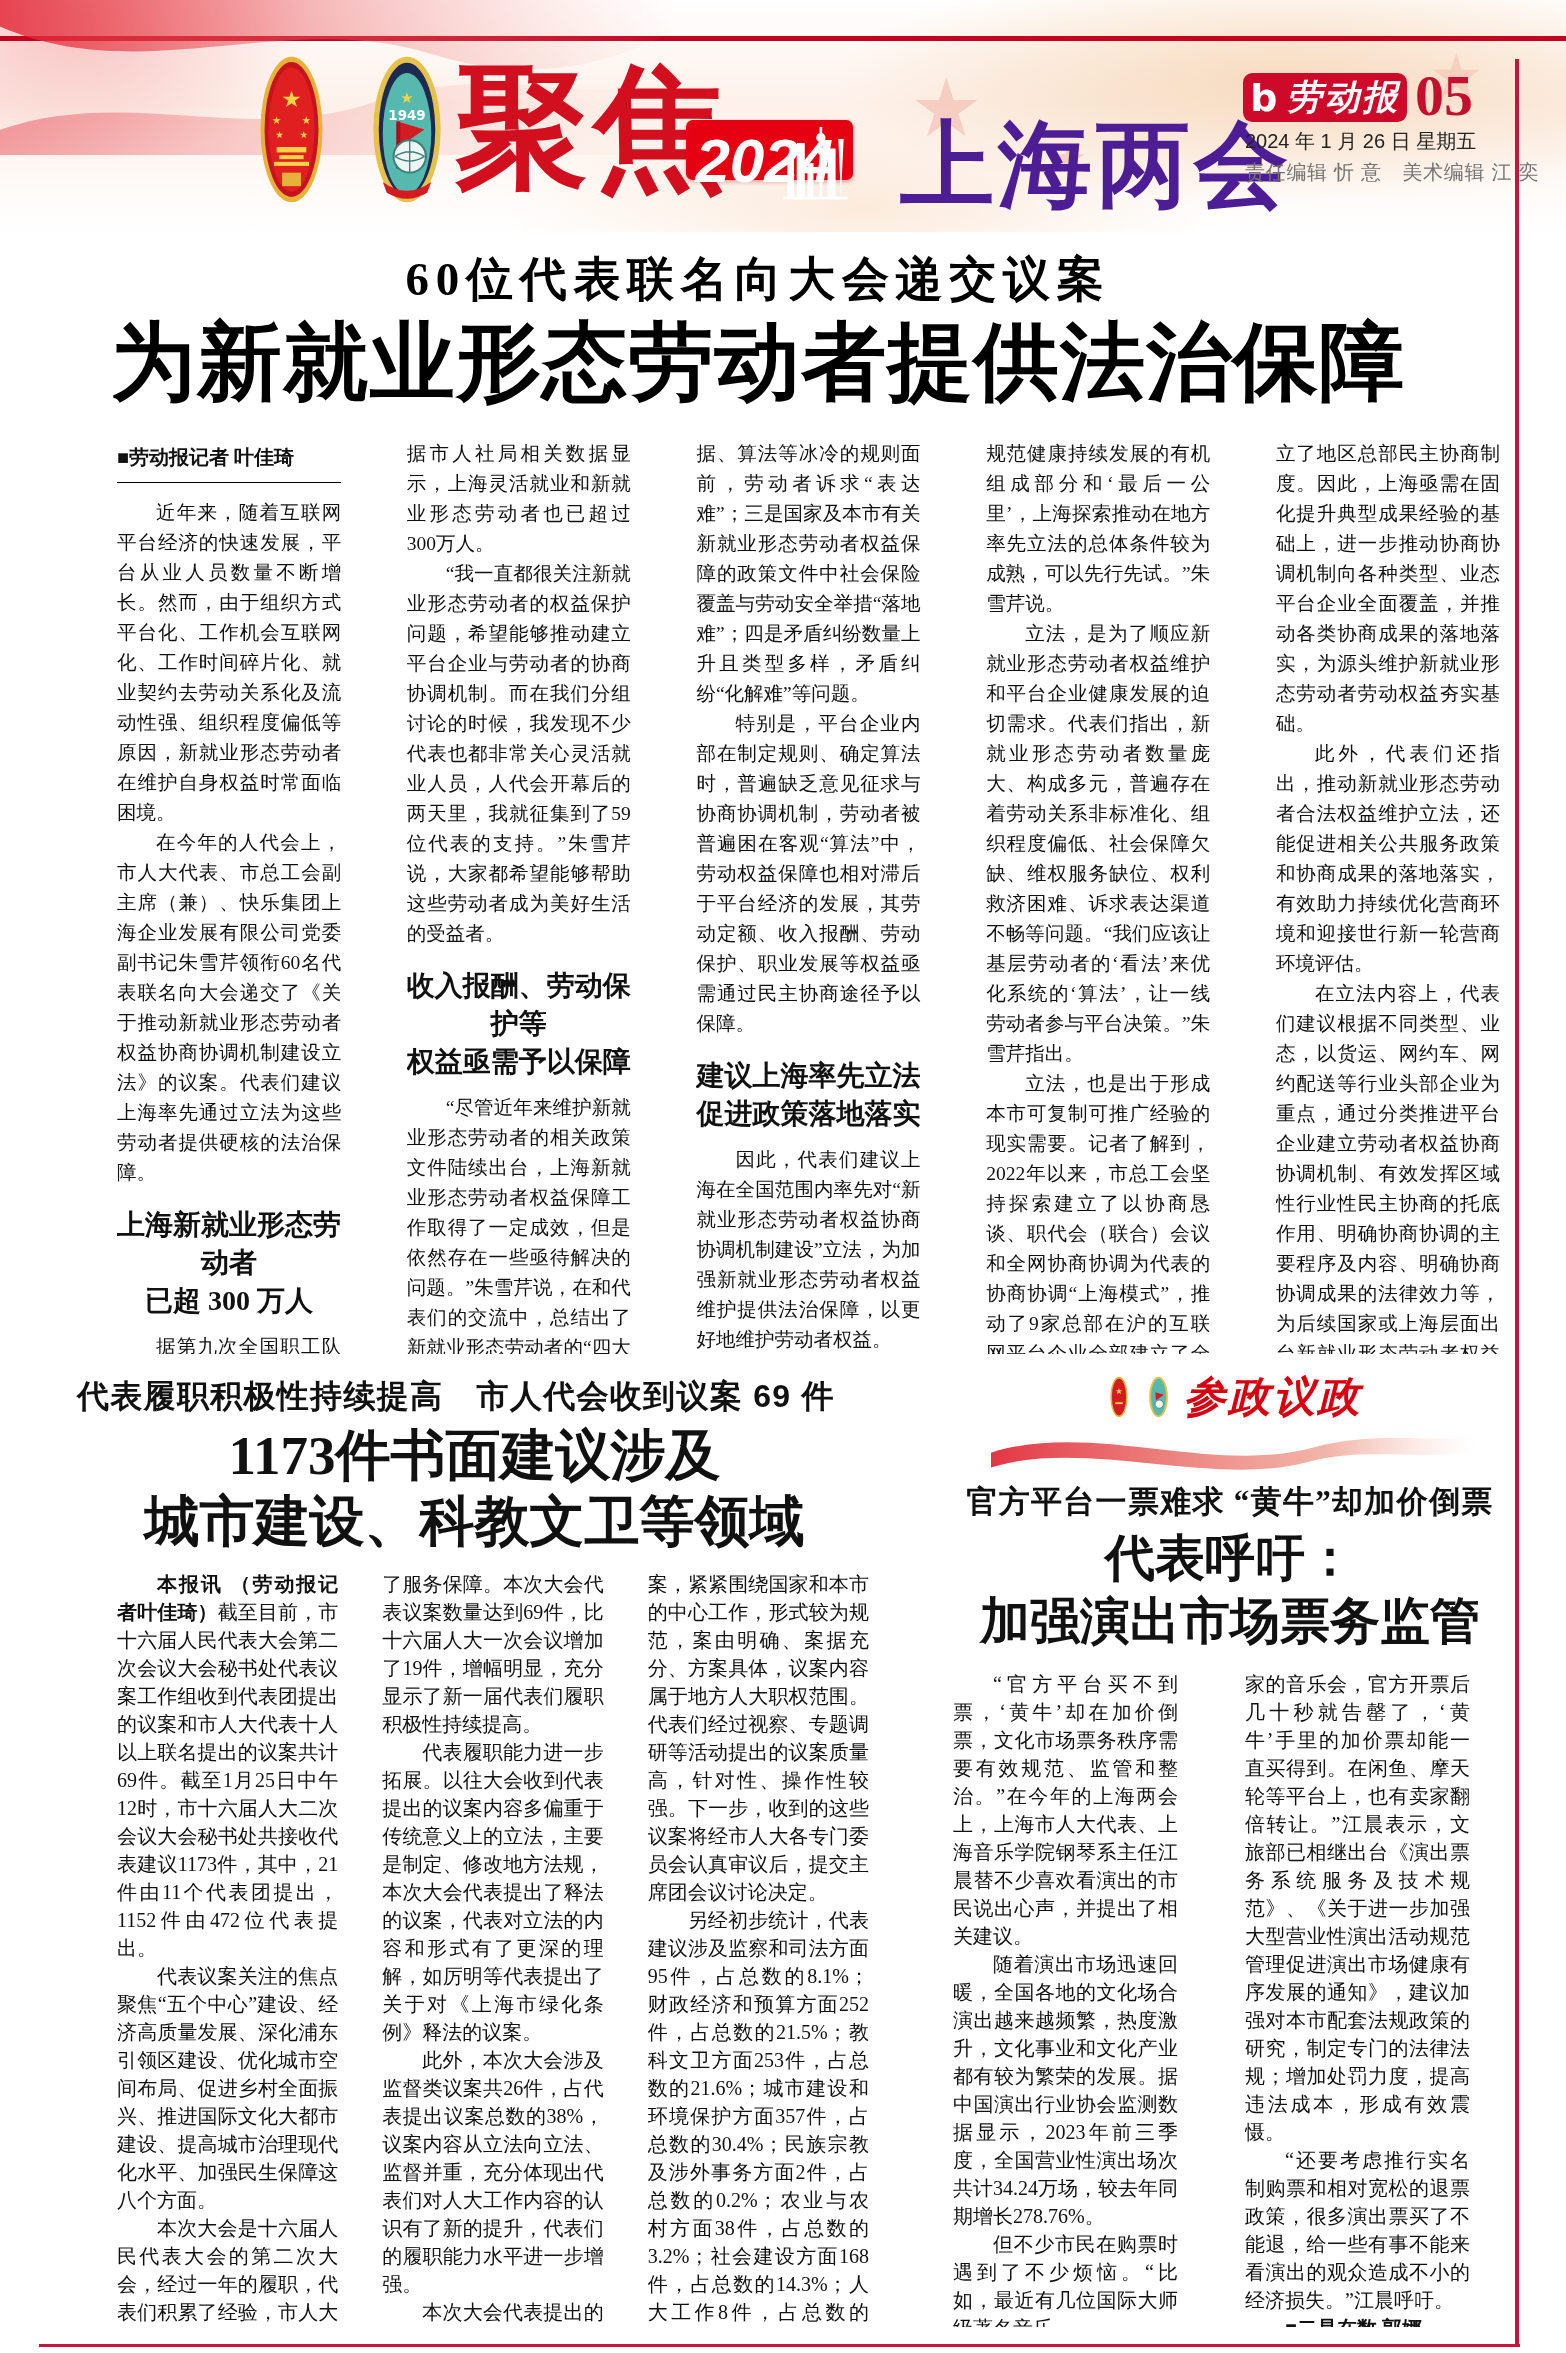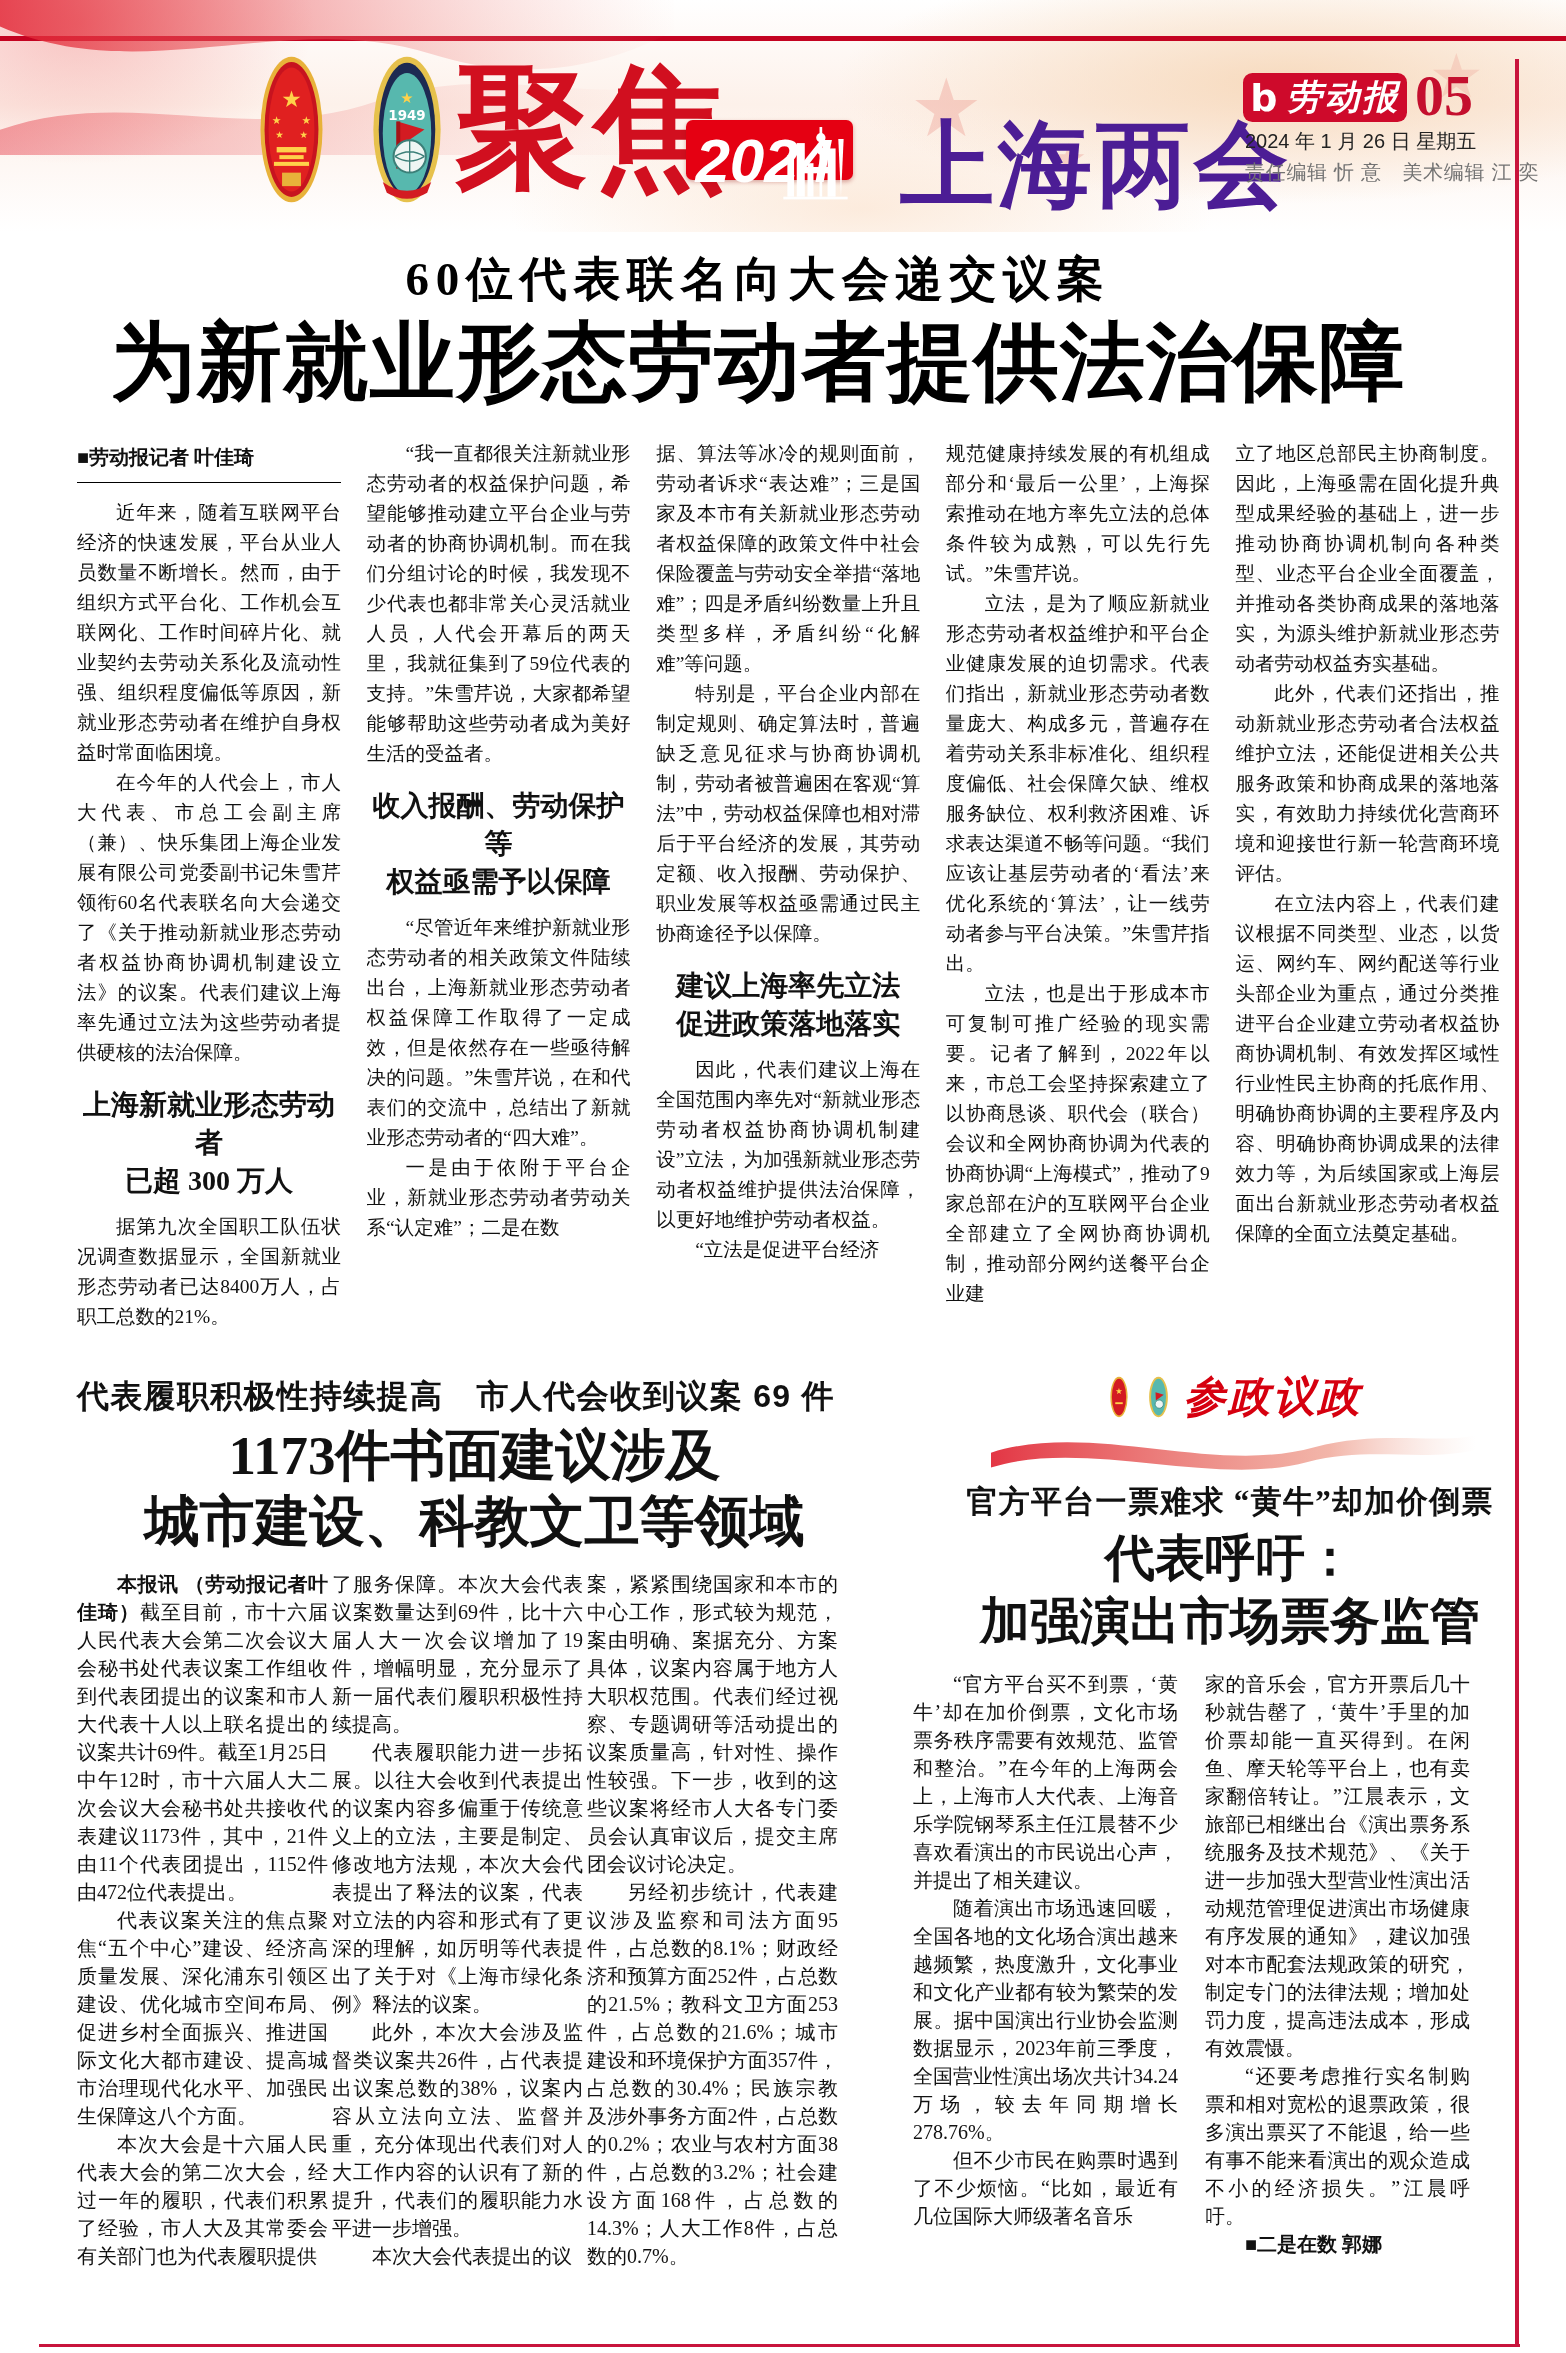--- a/index.html
+++ b/index.html
@@ -39,21 +39,21 @@
   
   .vrule{position:absolute;left:1515px;top:59px;width:4px;height:2286px;background:#c8143c;}
   .bottomrule{position:absolute;left:39px;top:2344px;width:1481px;height:3.4px;background:#c8143c;}
   
   .lead-kicker{position:absolute;left:0;top:248px;width:1516px;text-align:center;font-size:47px;
        font-weight:600;letter-spacing:6.7px;color:#000;}
   .lead-title{position:absolute;left:0;top:305px;width:1516px;text-align:center;font-size:85px;
        font-weight:900;letter-spacing:1.3px;color:#000;}
   
   .cols{position:absolute;display:flex;}
-  .col{overflow:hidden;}
+  .col{overflow:hidden;margin-left:40px;}
   .art p{margin:0;text-indent:2em;text-align:justify;}
   .art p.noind{text-indent:0;}
   .lead-cols{left:77px;top:439px;width:1423px;height:915px;gap:25.6px;}
   .lead-cols .col{width:264px;font-size:19.5px;line-height:30px;}
   .byline{font-weight:700;font-size:20px;padding:2.7px 0 10.8px 0;border-bottom:1.3px solid #000;
           margin-bottom:15px;}
   h3.sub{margin:17.5px 0 12px 0;text-align:center;font-size:28px;line-height:38px;font-weight:900;
          white-space:pre-line;}
   
   .prop-kicker{position:absolute;left:77px;top:1375px;width:795px;font-size:32px;font-weight:700;
@@ -160,20 +160,21 @@
   <div class="cols lead-cols art">
     <div class="col">
       <div class="byline">■劳动报记者 叶佳琦</div>
       <p>近年来，随着互联网平台经济的快速发展，平台从业人员数量不断增长。然而，由于组织方式平台化、工作机会互联网化、工作时间碎片化、就业契约去劳动关系化及流动性强、组织程度偏低等原因，新就业形态劳动者在维护自身权益时常面临困境。</p>
       <p>在今年的人代会上，市人大代表、市总工会副主席（兼）、快乐集团上海企业发展有限公司党委副书记朱雪芹领衔60名代表联名向大会递交了《关于推动新就业形态劳动者权益协商协调机制建设立法》的议案。代表们建议上海率先通过立法为这些劳动者提供硬核的法治保障。</p>
       <h3 class="sub">上海新就业形态劳动者
 已超 300 万人</h3>
       <p>据第九次全国职工队伍状况调查数据显示，全国新就业形态劳动者已达8400万人，占职工总数的21%。</p>
     </div>
     <div class="col">
+      <p class="noind">据市人社局相关数据显示，上海灵活就业和新就业形态劳动者也已超过300万人。</p>
       <p>“我一直都很关注新就业形态劳动者的权益保护问题，希望能够推动建立平台企业与劳动者的协商协调机制。而在我们分组讨论的时候，我发现不少代表也都非常关心灵活就业人员，人代会开幕后的两天里，我就征集到了59位代表的支持。”朱雪芹说，大家都希望能够帮助这些劳动者成为美好生活的受益者。</p>
       <h3 class="sub">收入报酬、劳动保护等
 权益亟需予以保障</h3>
       <p>“尽管近年来维护新就业形态劳动者的相关政策文件陆续出台，上海新就业形态劳动者权益保障工作取得了一定成效，但是依然存在一些亟待解决的问题。”朱雪芹说，在和代表们的交流中，总结出了新就业形态劳动者的“四大难”。</p>
       <p>一是由于依附于平台企业，新就业形态劳动者劳动关系“认定难”；二是在数</p>
     </div>
     <div class="col">
       <p class="noind">据、算法等冰冷的规则面前，劳动者诉求“表达难”；三是国家及本市有关新就业形态劳动者权益保障的政策文件中社会保险覆盖与劳动安全举措“落地难”；四是矛盾纠纷数量上升且类型多样，矛盾纠纷“化解难”等问题。</p>
       <p>特别是，平台企业内部在制定规则、确定算法时，普遍缺乏意见征求与协商协调机制，劳动者被普遍困在客观“算法”中，劳动权益保障也相对滞后于平台经济的发展，其劳动定额、收入报酬、劳动保护、职业发展等权益亟需通过民主协商途径予以保障。</p>
       <h3 class="sub">建议上海率先立法

